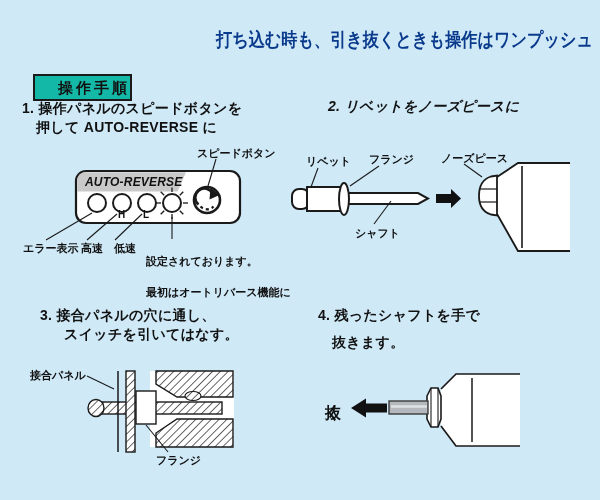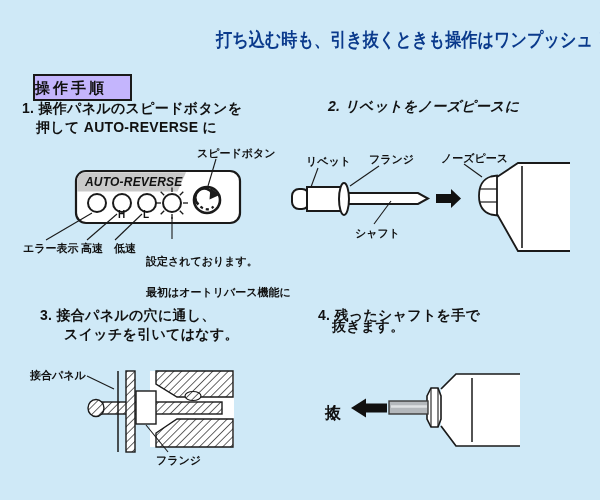--- a/index.html
+++ b/index.html
@@ -15,22 +15,22 @@
     left:18px;top:25px;width:193px;height:28px;line-height:28px;
     background:var(--badge_blue,#0099dd);color:#fff;font-weight:bold;font-size:19px;
     text-align:left;
   }
   .badge span{display:inline-block;transform:scaleX(.85);transform-origin:0 50%;padding-left:8px;}
   .headline{
     left:216px;top:27px;font-weight:bold;font-size:19px;color:var(--headline_blue,#0a3a8c);
     transform:scaleX(.85);transform-origin:0 0;letter-spacing:0;
   }
   .section-box{
-    left:33px;top:74px;width:95px;height:23px;line-height:23px;text-align:left;
-    background:#c4b5fd;border:2.5px solid #1a1a1a;font-weight:bold;font-size:15px;letter-spacing:3px;
+    left:33px;top:74px;width:95px;height:23px;line-height:23px;text-align:right;
+    background:#14b8a6;border:2.5px solid #1a1a1a;font-weight:bold;font-size:15px;letter-spacing:3px;
   }
   .step-line{font-size:14px;font-weight:bold;letter-spacing:.3px;}
   .lbl{font-size:11px;font-weight:bold;}
   .banner-title{font-size:12px;font-weight:bold;font-style:italic;letter-spacing:.2px;}
   .hl{font-size:10px;font-weight:bold;}
   .pull{
     font-size:16px;font-weight:bold;writing-mode:vertical-rl;text-orientation:upright;letter-spacing:2px;
   }
 </style>
 </head>
@@ -162,16 +162,16 @@
   <div class="abs lbl" style="left:369px;top:152px;">フランジ</div>
   <div class="abs lbl" style="left:429px;top:151px;margin-left:12px;">ノーズピース</div>
   <div class="abs lbl" style="left:355px;top:226px;">シャフト</div>
 
   <div class="abs step-line" style="left:40px;top:307px;">3. 接合パネルの穴に通し、</div>
   <div class="abs step-line" style="left:64px;top:326px;">スイッチを引いてはなす。</div>
   <div class="abs lbl" style="left:30px;top:368px;">接合パネル</div>
   <div class="abs lbl" style="left:156px;top:453px;">フランジ</div>
 
   <div class="abs step-line" style="left:318px;top:307px;">4. 残ったシャフトを手で</div>
-  <div class="abs step-line" style="left:332px;top:318px;">抜きます。</div>
+  <div class="abs step-line" style="left:332px;top:334px;">抜きます。</div>
   <div class="abs pull" style="left:322px;top:391px;">抜く</div>
 
 </div>
 
 </body></html>

